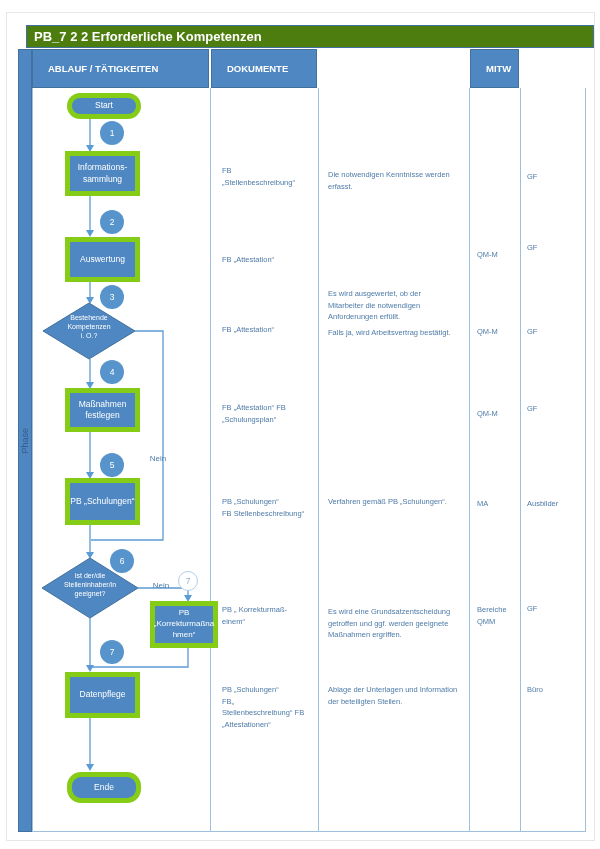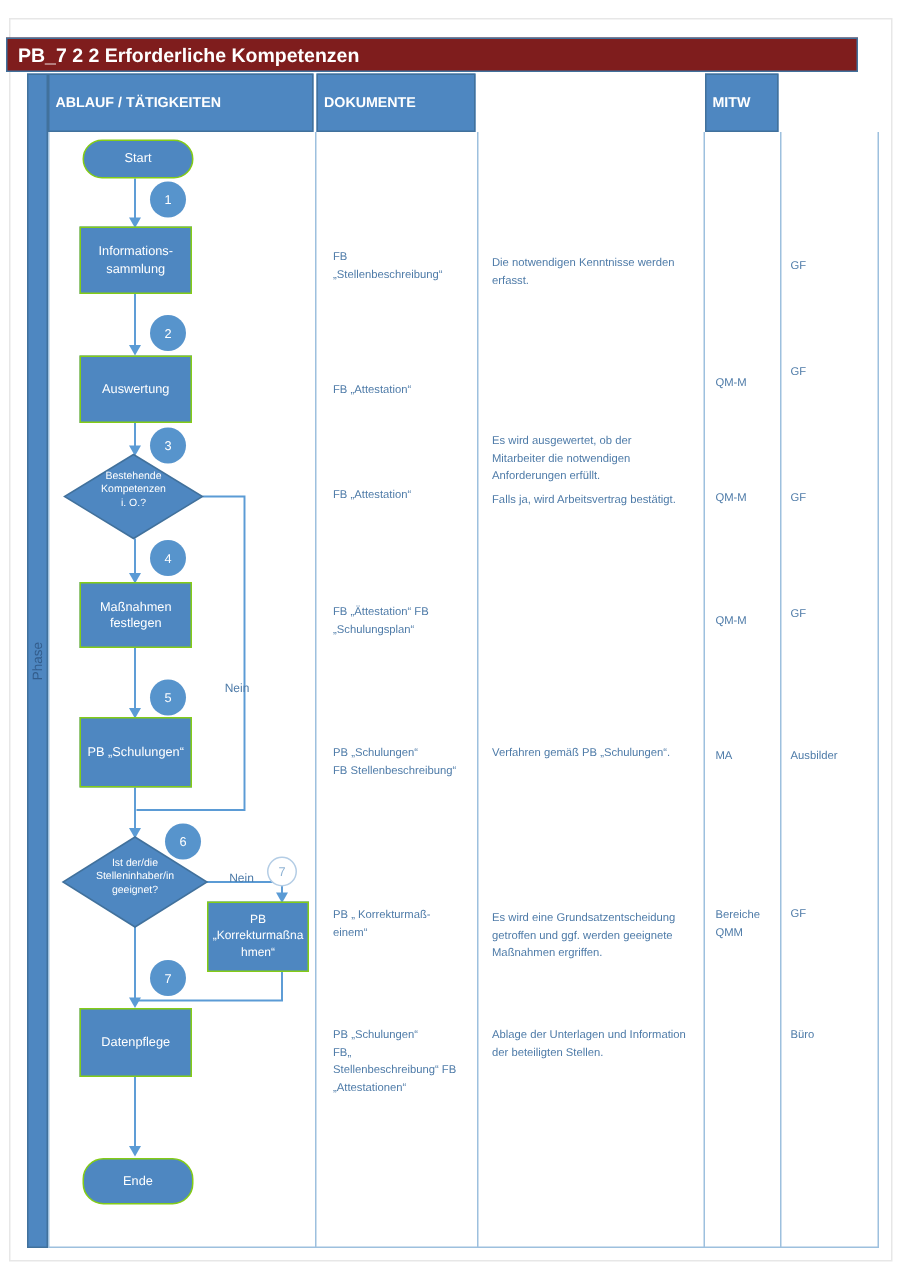--- a/index.html
+++ b/index.html
@@ -1,38 +1,38 @@
 <!DOCTYPE html>
 <html><head>
 <meta charset="utf-8">
 <style>
   html,body{margin:0;padding:0;background:#fff;}
   .page{position:relative;width:600px;height:849px;background:#fff;
         font-family:"Liberation Sans","DejaVu Sans",sans-serif;overflow:hidden;}
   .page-frame{position:absolute;left:6px;top:12px;width:587px;height:827px;
         border:1px solid #e7e7e7;}
-  .title-bar{position:absolute;left:4px;top:25px;width:568px;height:23px;
-        background:#7f1d1d;color:#fff;font-size:13px;font-weight:bold;
+  .title-bar{position:absolute;left:26px;top:25px;width:568px;height:23px;
+        background:#4d7c0f;color:#fff;font-size:13px;font-weight:bold;
         display:flex;align-items:center;padding-left:7px;box-sizing:border-box;
         border:1px solid #41719c;}
   .hcell{position:absolute;top:49px;height:39px;background:#4e87c1;color:#fff;
         font-size:9.5px;font-weight:bold;display:flex;align-items:center;
-        padding-left:4px;box-sizing:border-box;border:1px solid #41719c;}
+        padding-left:15px;box-sizing:border-box;border:1px solid #41719c;}
   .phase-bar{position:absolute;left:18px;top:49px;width:14px;height:783px;
         background:#4e87c1;border:1px solid #41719c;box-sizing:border-box;
         display:flex;align-items:center;justify-content:center;}
   .phase-label{transform:rotate(180deg);writing-mode:vertical-rl;
         color:#2f5websafe;color:#335d8c;font-size:9px;}
   .vline{position:absolute;top:88px;height:744px;width:1px;background:#9dc0de;}
   .hline{position:absolute;left:32px;top:831px;width:554px;height:1px;background:#9dc0de;}
   .flow-svg{position:absolute;left:0;top:0;}
-  .shape{position:absolute;background:#4e87c1;border:1px solid #84cc16;
+  .shape{position:absolute;background:#4e87c1;border:5px solid #84cc16;
         box-sizing:border-box;color:#fff;display:flex;align-items:center;
         justify-content:center;text-align:center;font-size:8.5px;line-height:1.35;
-        white-space:pre;}
+        white-space:pre;margin-left:12px;}
   .pill{border-radius:14px;}
   .dtext{position:absolute;color:#fff;font-size:7px;line-height:1.3;
         text-align:center;white-space:pre;}
   .badge{position:absolute;width:24px;height:24px;border-radius:50%;
         background:#5794cc;color:#fff;font-size:8.5px;display:flex;
         align-items:center;justify-content:center;}
   .badge-outline{position:absolute;width:20px;height:20px;border-radius:50%;
         background:#fff;border:1px solid #b4cde5;color:#8fb3d4;font-size:8.5px;
         display:flex;align-items:center;justify-content:center;box-sizing:border-box;}
   .nein{position:absolute;color:#4e7ba8;font-size:8px;text-align:center;}

